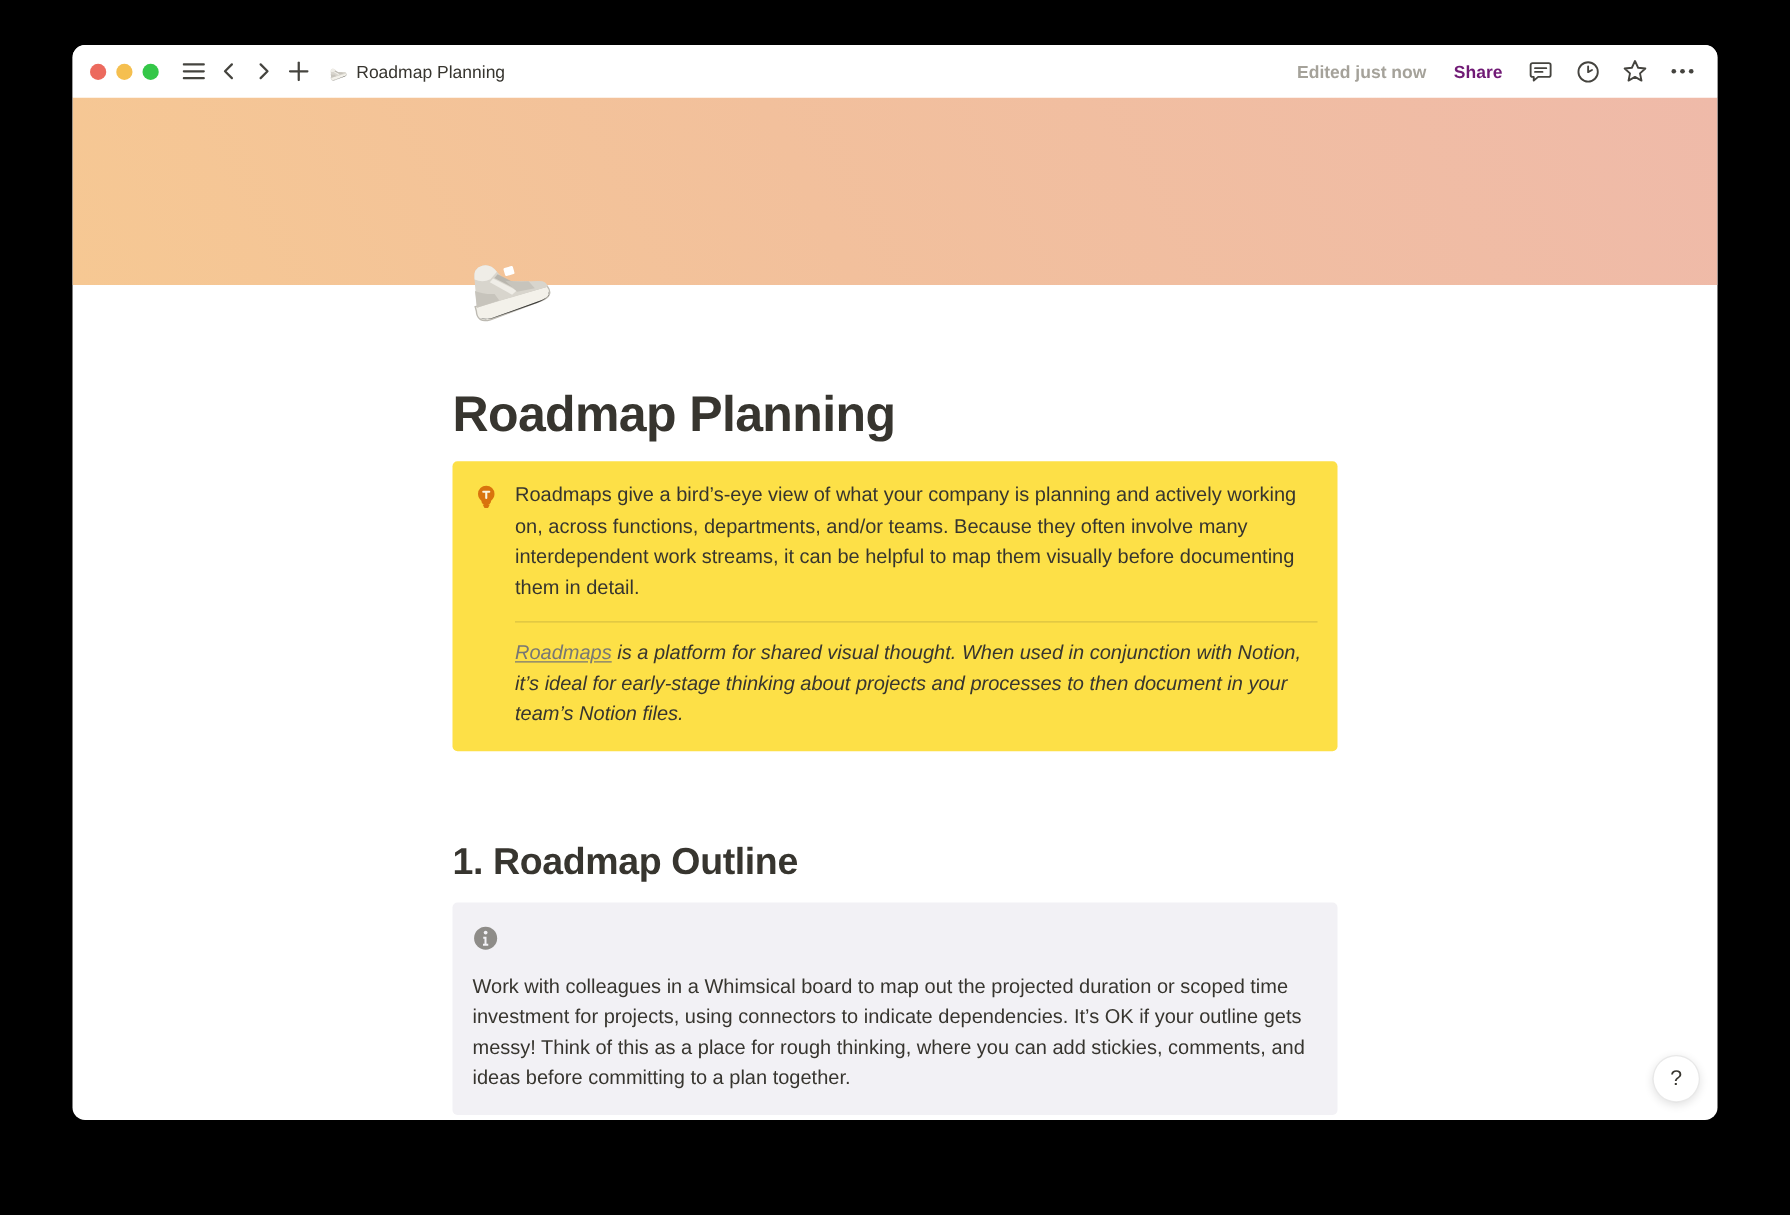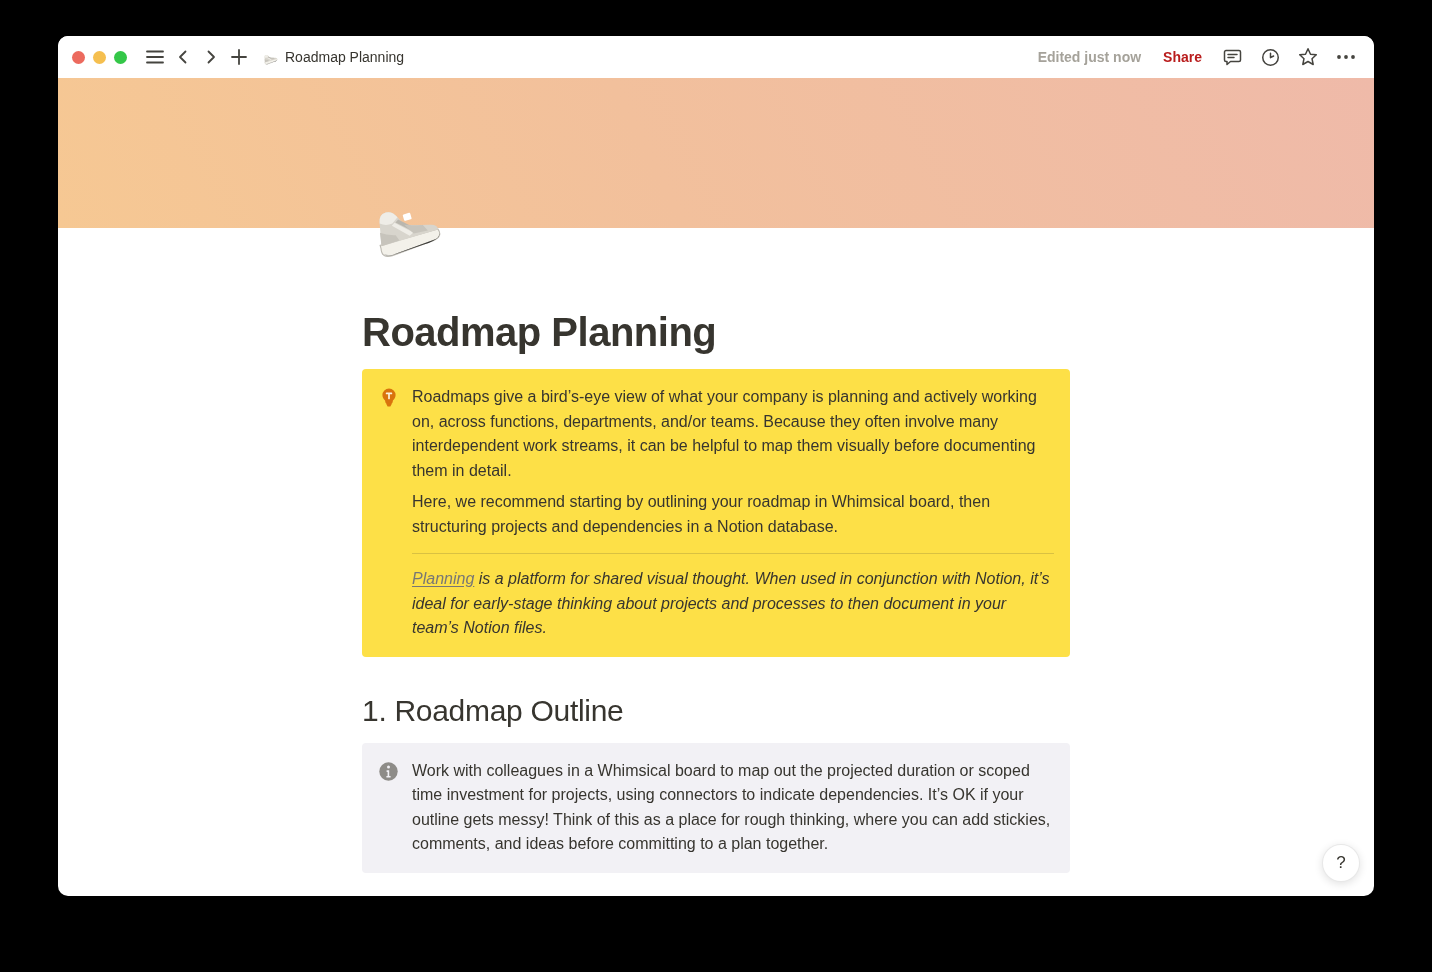--- a/index.html
+++ b/index.html
@@ -15,37 +15,37 @@
     padding:0 14px; position:relative; z-index:5;
   }
   .traffic { display:flex; gap:8px; margin-right:14px; }
   .traffic span { width:13px; height:13px; border-radius:50%; display:block; }
   .tl-red { background:#ec6a5e; } .tl-yellow { background:#f5bf4f; } .tl-green { background:#34c748; }
   .tb-btn { display:flex; align-items:center; justify-content:center; width:28px; height:28px; border-radius:4px; cursor:pointer; color:#45443f; }
   .tb-btn svg { display:block; }
   .doc-title { display:flex; align-items:center; gap:7px; margin-left:8px; font-size:14px; color:#37352f; }
   .toolbar-right { margin-left:auto; display:flex; align-items:center; gap:10px;font-weight:bold; }
   .edited { color:#a5a29a; font-size:14px; margin-right:6px; }
-  .share { font-size:14px; color:#b91c1c; padding:4px 6px; border-radius:4px; cursor:pointer; }
+  .share { font-size:14px; color:#701a75; padding:4px 6px; border-radius:4px; cursor:pointer; }
   
   .cover { height:150px; background:linear-gradient(63deg,#f6c893 0%,#f2c09c 45%,#efbaa9 100%); }
   
   .content { position:relative; width:708px; margin:0 auto; }
   .page-emoji { position:absolute; left:1px; top:-44px; width:80px; height:80px; }
   .page-title { padding-top:80px; font-size:40px; line-height:48px; font-weight:700; color:#37352f; letter-spacing:-0.5px; }
   .callout { display:flex; gap:12px; border-radius:4px; padding:16px; margin-top:13px; }
   .callout.tip { background:#fde047; }
-  .callout.info { background:#f2f1f5; }
+  .callout.info { background:#f2f1f5;flex-direction:column; }
   .callout .c-icon { flex:0 0 22px; padding-top:2px; }
   .callout .c-body { font-size:16px; line-height:24.5px; color:#37352f; }
   .callout .c-body p + p { margin-top:7px; }
   .c-divider { border:none; border-top:1px solid rgba(55,53,47,0.18); margin:14px 0 13px 0; }
   .quote { font-style:italic; }
   .quote a { color:#787774; text-decoration:underline; text-underline-offset:2px; cursor:pointer; }
-  .h2 { margin-top:35px; font-size:30px; line-height:38px; font-weight:400; color:#37352f; letter-spacing:-0.3px; }
+  .h2 { margin-top:70px; font-size:30px; line-height:38px; font-weight:700; color:#37352f; letter-spacing:-0.3px; }
   
   .help-btn {
     position:absolute; right:14px; bottom:14px; width:38px; height:38px; border-radius:50%;
     background:#fff; border:1px solid rgba(0,0,0,0.09); box-shadow:0 2px 8px rgba(0,0,0,0.12);
     display:flex; align-items:center; justify-content:center;
     font-size:17px; color:#37352f; cursor:pointer; z-index:6;
   }
   .hidden-defs { position:absolute; width:0; height:0; overflow:hidden; }
 </style>
 </head>
@@ -151,23 +151,22 @@
     <div class="callout tip">
       <div class="c-icon">
         <svg width="22" height="22" viewBox="0 0 22 22">
           <path d="M11 1.5 a6.6 6.6 0 0 1 6.6 6.6 c0 2.5 -1.4 4.2 -2.7 5.4 a3.9 3.9 0 0 1 -7.8 0 C5.8 12.3 4.4 10.6 4.4 8.1 A6.6 6.6 0 0 1 11 1.5 Z" fill="#d9730d"></path>
           <path d="M8.2 16.8 h5.6 l-1.4 2.6 h-2.8 Z" fill="#d9730d"></path>
           <path d="M8.6 6.4 h4.8 M11 6.4 v5" stroke="#faf3dd" stroke-width="1.7" stroke-linecap="round" fill="none"></path>
         </svg>
       </div>
       <div class="c-body">
         <p>Roadmaps give a bird’s-eye view of what your company is planning and actively working on, across functions, departments, and/or teams. Because they often involve many interdependent work streams, it can be helpful to map them visually before documenting them in detail.</p>
-        <p>Here, we recommend starting by outlining your roadmap in Whimsical board, then structuring projects and dependencies in a Notion database.</p>
         <hr class="c-divider">
-        <p class="quote"><a>Planning</a><span> is a platform for shared visual thought. When used in conjunction with Notion, it’s ideal for early-stage thinking about projects and processes to then document in your team’s Notion files.</span></p>
+        <p class="quote"><a>Roadmaps</a><span> is a platform for shared visual thought. When used in conjunction with Notion, it’s ideal for early-stage thinking about projects and processes to then document in your team’s Notion files.</span></p>
       </div>
     </div>
 
     <h2 class="h2">1. Roadmap Outline</h2>
 
     <div class="callout info">
       <div class="c-icon">
         <svg width="21" height="21" viewBox="0 0 21 21">
           <circle cx="10.5" cy="10.5" r="9.2" fill="#8e8c88"></circle>
           <circle cx="10.5" cy="6" r="1.5" fill="#f2f1f5"></circle>

